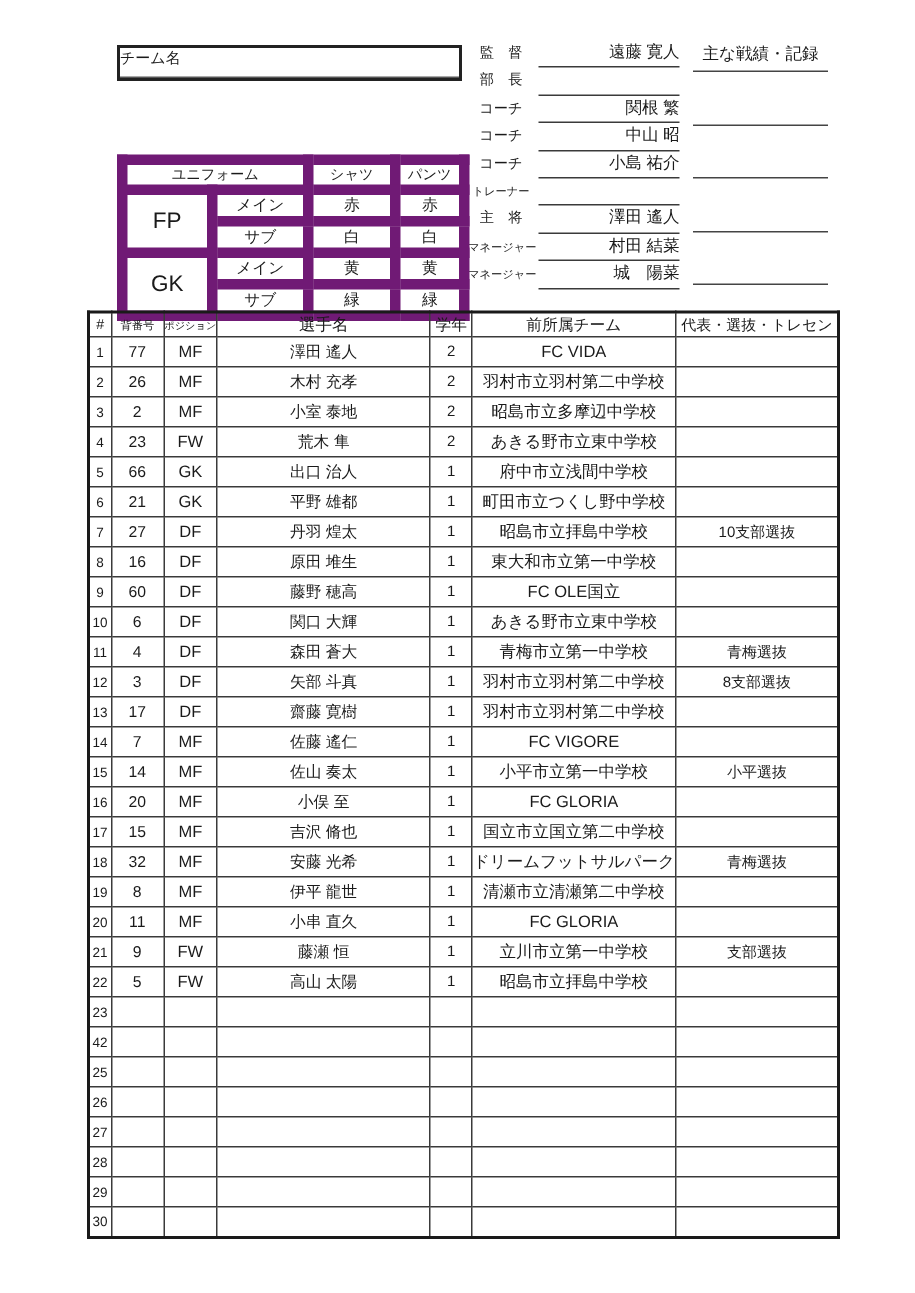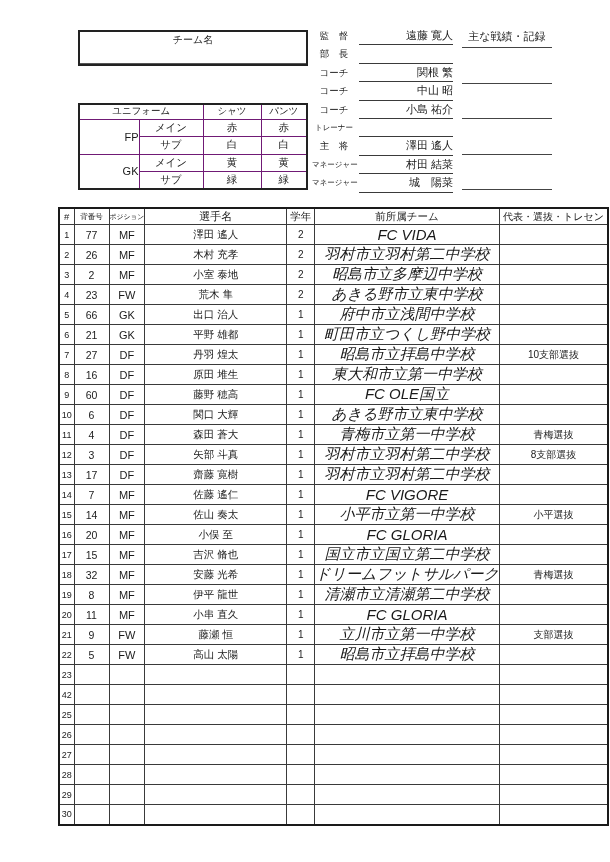--- a/index.html
+++ b/index.html
@@ -14,21 +14,21 @@
     background:#ffffff;
     overflow:hidden;
   }
 
   
   .team-box {
     position:absolute; left:78px; top:30px; width:230px;
     border:2px solid #222; background:#fff;
   }
   .team-label {
-    height:32px; line-height:16px; text-align:center;
+    height:20px; line-height:16px; 
     font-size:10px; border-bottom:1px solid #555;
   }
   .team-name {
     height:33px; line-height:33px; text-align:center;
     font-size:23px; letter-spacing:2px; font-weight:500;
     white-space:nowrap;
   }
 
   
   .staff { position:absolute; left:312px; top:27px; width:141px; }
@@ -52,25 +52,25 @@
   }
   .rec-line { height:35.5px; border-bottom:1.5px solid #444; }
 
   
   table { border-collapse:collapse; table-layout:fixed; }
   .uniform {
     position:absolute; left:78px; top:103px;
     border:2px solid #222;
   }
   .uniform td {
-    border:1px solid #701a75; text-align:center;
+    border:7px solid #701a75; text-align:center;
     font-size:10.5px; height:17.5px; overflow:hidden; white-space:nowrap;margin-top:40px;
   }
   .uniform tr.uh td { height:15px; font-size:9.5px; }
-  .uniform td.grp { font-size:11px;text-align:right; }
+  .uniform td.grp { font-size:15px; }
 
   
   .roster {
     position:absolute; left:58px; top:207px;
     border:2px solid #1a1a1a;
   }
   .roster th, .roster td {
     border:1px solid #3a3a3a; text-align:center;
     font-weight:normal; overflow:hidden; white-space:nowrap;
     padding:0;
@@ -82,21 +82,21 @@
   .h2 { font-size:6.8px; }
   .h3 { font-size:11px; }
   .h4 { font-size:10.5px; }
   .h5 { font-size:10.5px; }
   .h6 { font-size:10px; }
   .roster td.c0 { font-size:9px; }
   .roster td.c1 { font-size:10.5px; }
   .roster td.c2 { font-size:11px; }
   .roster td.c3 { font-size:10.5px; }
   .roster td.c4 { font-size:10px; }
-  .roster td.c5 { font-size:15px;font-style:italic; }
+  .roster td.c5 { font-size:11px; }
   .roster td.c6 { font-size:10px; }
 </style>
 </head>
 <body>
 
 <div class="sheet">
 
   <div class="team-box">
     <div class="team-label">チーム名</div>
   </div>

